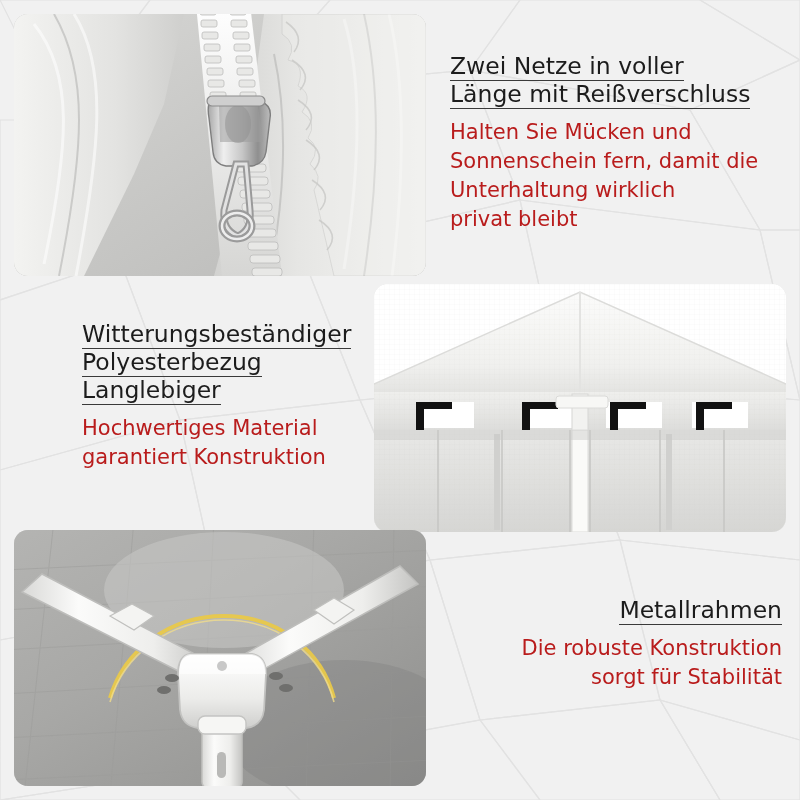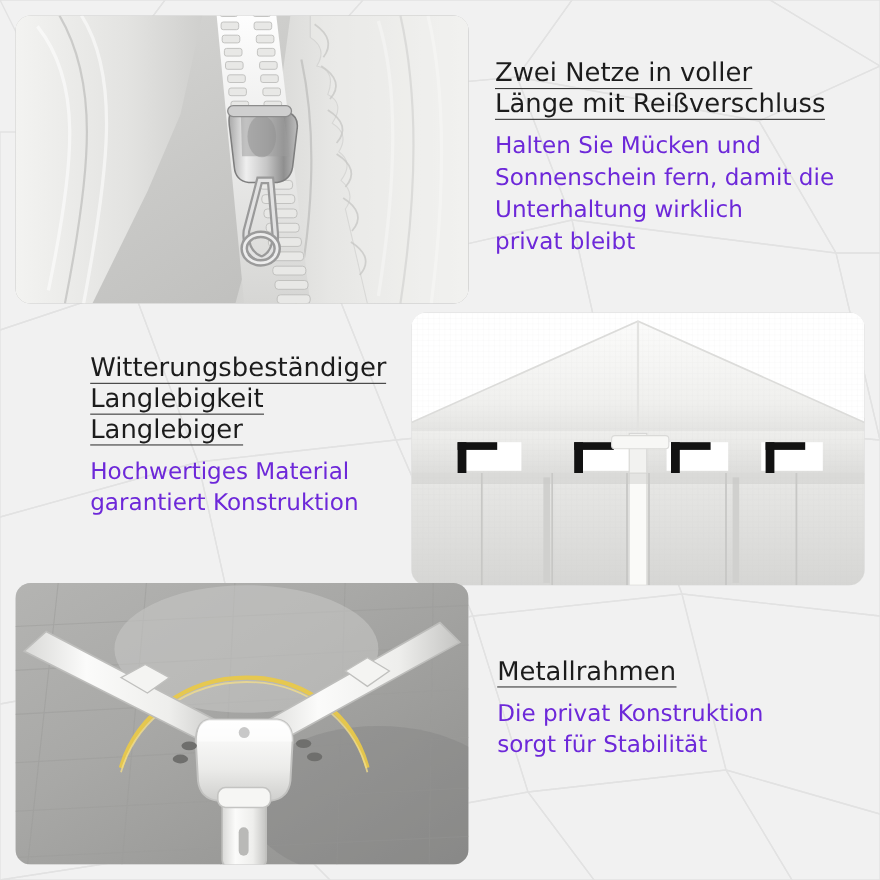--- a/index.html
+++ b/index.html
@@ -50,34 +50,34 @@
     border-bottom: 1.5px solid #3a3a3a;
     box-decoration-break: clone;
     -webkit-box-decoration-break: clone;
   }
   .head-wrap {
     margin: 0 0 10px 0;
   }
   .body-txt {
     font-size: 21px;
     line-height: 29px;
-    color: #6d28d9;
+    color: #b91c1c;
     white-space: pre-line;
     margin: 0;
   }
 
   
   #photo-zipper { left: 14px; top: 14px; width: 412px; height: 262px; }
   #photo-frame  { left: 374px; top: 284px; width: 412px; height: 248px; }
   #photo-metal  { left: 14px; top: 530px; width: 412px; height: 256px; }
 
   
   #txt-zipper { left: 450px; top: 52px; width: 336px; }
   #txt-weather { left: 82px; top: 320px; width: 300px; }
-  #txt-metal  { left: 452px; top: 596px; width: 330px; }
+  #txt-metal  { left: 452px; top: 596px; width: 330px; text-align: right; }
 
   .photo svg { display: block; width: 100%; height: 100%; }
 </style>
 </head>
 <body>
 
 <div id="page">
 
   <svg id="bg-svg" viewBox="0 0 800 800" preserveAspectRatio="none">
     <rect x="0" y="0" width="800" height="800" fill="#f1f1f1"></rect>
@@ -309,21 +309,21 @@
 
       <rect x="198" y="146" width="16" height="102" fill="#fafaf8" stroke="#dcdcda" stroke-width="1"></rect>
 
       <rect x="0" y="146" width="412" height="10" fill="#c9c9c7" opacity="0.45"></rect>
     </svg>
   </div>
 
   <div class="txt-block" id="txt-weather">
     <div class="head-wrap">
       <span class="head">Witterungsbeständiger
-Langlebigkeit Langlebiger</span>
+Polyesterbezug Langlebiger</span>
     </div>
     <p class="body-txt">Hochwertiges Material
 garantiert Konstruktion</p>
   </div>
 
   <div class="photo" id="photo-metal">
     <svg viewBox="0 0 412 256" preserveAspectRatio="xMidYMid slice">
       <defs>
         <linearGradient id="metalBg" x1="0" y1="0" x2="1" y2="1">
           <stop offset="0%" stop-color="#b4b4b2"></stop>
@@ -392,17 +392,17 @@
       <rect x="203" y="222" width="9" height="26" rx="4.5" fill="#b9b9b7"></rect>
 
       <path d="M176,124 L238,124 Q252,126 252,144 L166,144 Q164,126 176,124 Z" fill="#ffffff" opacity="0.6"></path>
     </svg>
   </div>
 
   <div class="txt-block" id="txt-metal">
     <div class="head-wrap">
       <span class="head">Metallrahmen</span>
     </div>
-    <p class="body-txt">Die privat Konstruktion
+    <p class="body-txt">Die robuste Konstruktion
 sorgt für Stabilität</p>
   </div>
 
 </div>
 
 </body></html>

